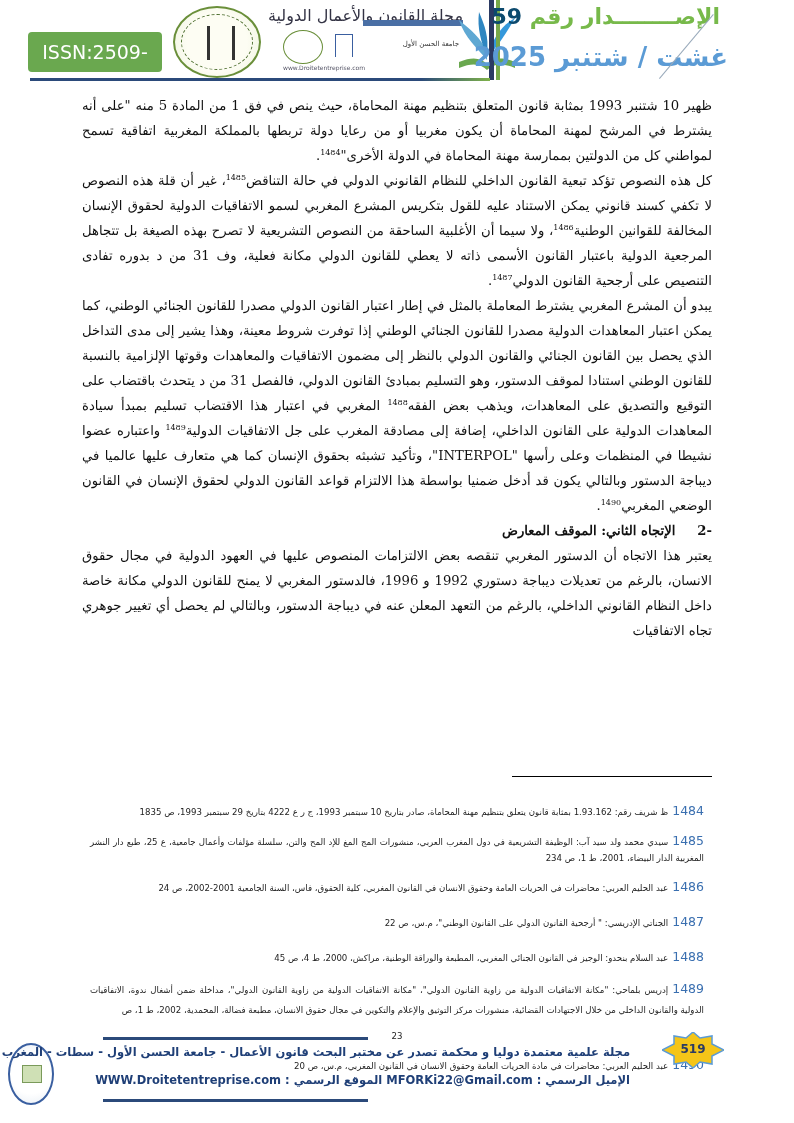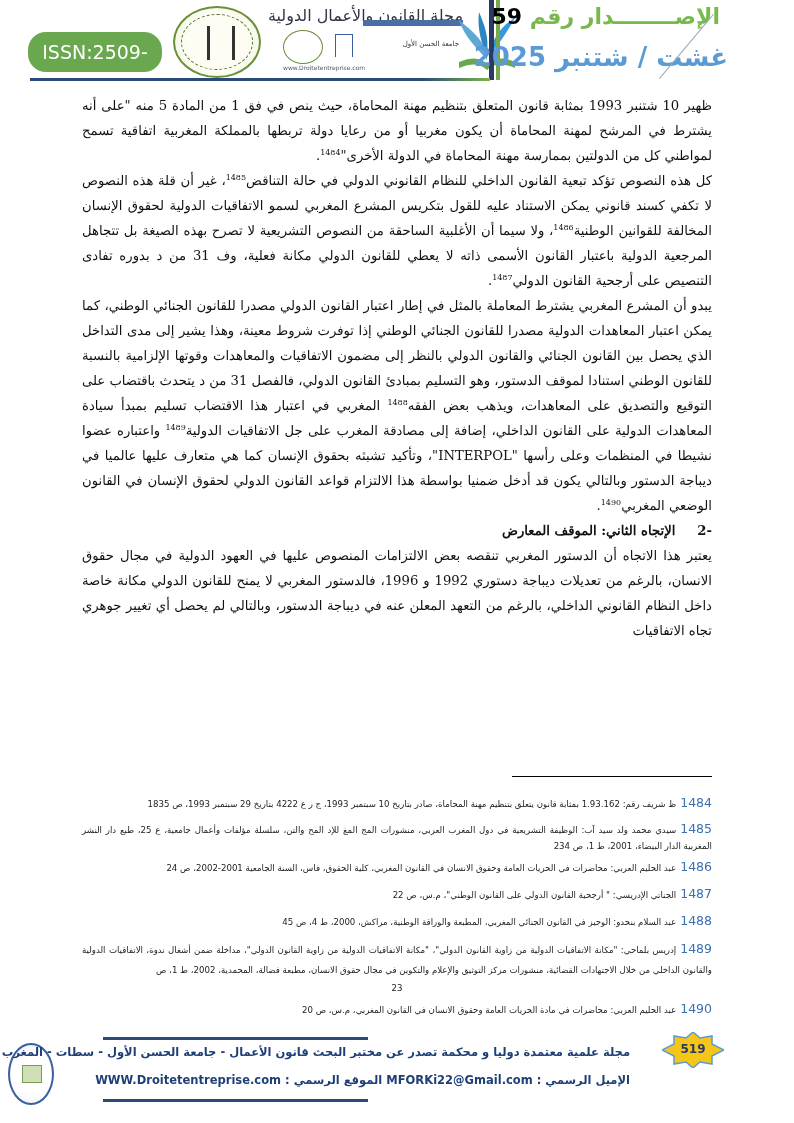--- a/index.html
+++ b/index.html
@@ -1,53 +1,53 @@
 <!DOCTYPE html>
 <html><head>
 <meta charset="utf-8">
 <style>
   html, body { margin:0; padding:0; background:#ffffff; }
   body { width:794px; height:1123px; position:relative; overflow:hidden; font-family:"DejaVu Sans", sans-serif; color:#111; }
 
   
   .header { position:absolute; left:0; top:0; width:794px; height:86px; }
-  .issn { position:absolute; left:28px; top:32px; width:134px; height:40px; background:#6aa84f; border-radius:18px;
+  .issn { position:absolute; left:28px; top:32px; width:134px; height:40px; background:#6aa84f; border-radius:4px;
           color:#fff; font-family:"DejaVu Sans", sans-serif; font-size:19px; line-height:40px; text-align:center; }
   .lab-logo { position:absolute; left:173px; top:6px; width:88px; height:72px; border-radius:50%; border:2px solid #6a8f3a;
               background:radial-gradient(circle,#fdfdf3 55%,#eef3de 100%); box-sizing:border-box; }
   .lab-logo .scale { position:absolute; left:32px; top:18px; width:22px; height:34px; border-left:3px solid #333; border-right:3px solid #333; }
   .lab-logo .arc { position:absolute; left:6px; top:6px; right:6px; bottom:6px; border-radius:50%; border:1px dashed #486a2a; }
   .journal-banner { position:absolute; left:283px; top:6px; width:180px; height:66px; }
   .journal-banner .jtitle { position:absolute; right:0; top:0; font-size:16px; color:#334; direction:rtl; font-weight:normal; white-space:nowrap; }
   .journal-banner .jstrip { position:absolute; right:0; top:14px; width:100px; height:6px; background:#4a6fa5; }
   .journal-banner .mini-logo { position:absolute; left:0; top:24px; width:38px; height:32px; border-radius:50%; border:1px solid #6a8f3a; }
   .journal-banner .tower { position:absolute; left:52px; top:28px; width:16px; height:22px; border:1px solid #3a5fa0; border-bottom:none; }
   .journal-banner .uni { position:absolute; right:4px; top:34px; font-size:7px; color:#333; direction:rtl; white-space:nowrap; }
   .journal-banner .web { position:absolute; left:0; top:58px; font-size:6px; color:#556; white-space:nowrap; }
   .book-logo { position:absolute; left:455px; top:8px; width:64px; height:64px; }
   .vbar1 { position:absolute; left:489px; top:0; width:5px; height:80px; background:#2b3a63; }
   .vbar2 { position:absolute; left:496px; top:0; width:4px; height:80px; background:#77a84a; }
   .issue-line { position:absolute; left:510px; top:4px; width:210px; text-align:center; direction:rtl; font-weight:bold; font-size:22px; white-space:nowrap; }
   .issue-line .lbl { color:#77b94a; }
-  .issue-line .num { color:#000000;margin-left:28px; }
+  .issue-line .num { color:#0c4a6e;margin-left:28px; }
   .date-line { position:absolute; left:508px; top:42px; width:220px; text-align:center; direction:rtl; font-weight:bold; font-size:26px; color:#5b9bd5; white-space:nowrap; }
   .diag { position:absolute; left:713px; top:14px; width:1px; height:84px; background:#9ab; transform:rotate(40deg); transform-origin:top left; }
   .header-rule { position:absolute; left:30px; top:78px; width:460px; height:3px; background:linear-gradient(90deg,#2b4a7a,#2b4a7a 85%,#7fb24a); }
 
   
   .content { position:absolute; left:82px; top:93px; width:630px; direction:rtl; text-align:justify; font-family:"DejaVu Serif", serif; font-size:13.2px; line-height:25px; }
   .content p { margin:0; }
   .content sup { font-size:8px; line-height:0; vertical-align:super; }
   .subhead { font-weight:bold; margin:0; }
   .subhead .num { margin-left:22px; }
 
   
   .fn-rule { position:absolute; left:512px; top:776px; width:200px; height:1px; background:#000; }
   .footnotes { position:absolute; left:82px; top:790px; width:630px; direction:rtl; text-align:justify; font-family:"DejaVu Sans", sans-serif; font-size:8.6px; line-height:26px; color:#222; }
-  .footnotes .fn { margin:0; }
+  .footnotes .fn { margin:8px; }
   .footnotes .fnum { color:#3a6fb0; font-size:12.5px; margin-left:4px; }
   .footnotes .fn.tight { line-height:16px; margin-top:4px; }
   .footnotes .cont { text-align:center; }
 
   
   .footer-logo { position:absolute; left:8px; top:1043px; width:46px; height:62px; border-radius:50%; border:2px solid #3a5fa0; box-sizing:border-box; background:radial-gradient(circle,#fff 55%,#e8eef5 100%); }
   .footer-logo .inner { position:absolute; left:12px; top:20px; width:18px; height:16px; background:#cfe0b5; border:1px solid #7a9a5a; }
   .frule-top { position:absolute; left:103px; top:1037px; width:265px; height:3px; background:#2b4a7a; }
   .frule-bottom { position:absolute; left:103px; top:1099px; width:265px; height:3px; background:#2b4a7a; }
   .footer-line1 { position:absolute; left:110px; top:1045px; width:520px; text-align:left; direction:rtl; font-weight:bold; font-size:11.5px; color:#1f3f77; white-space:nowrap; }

